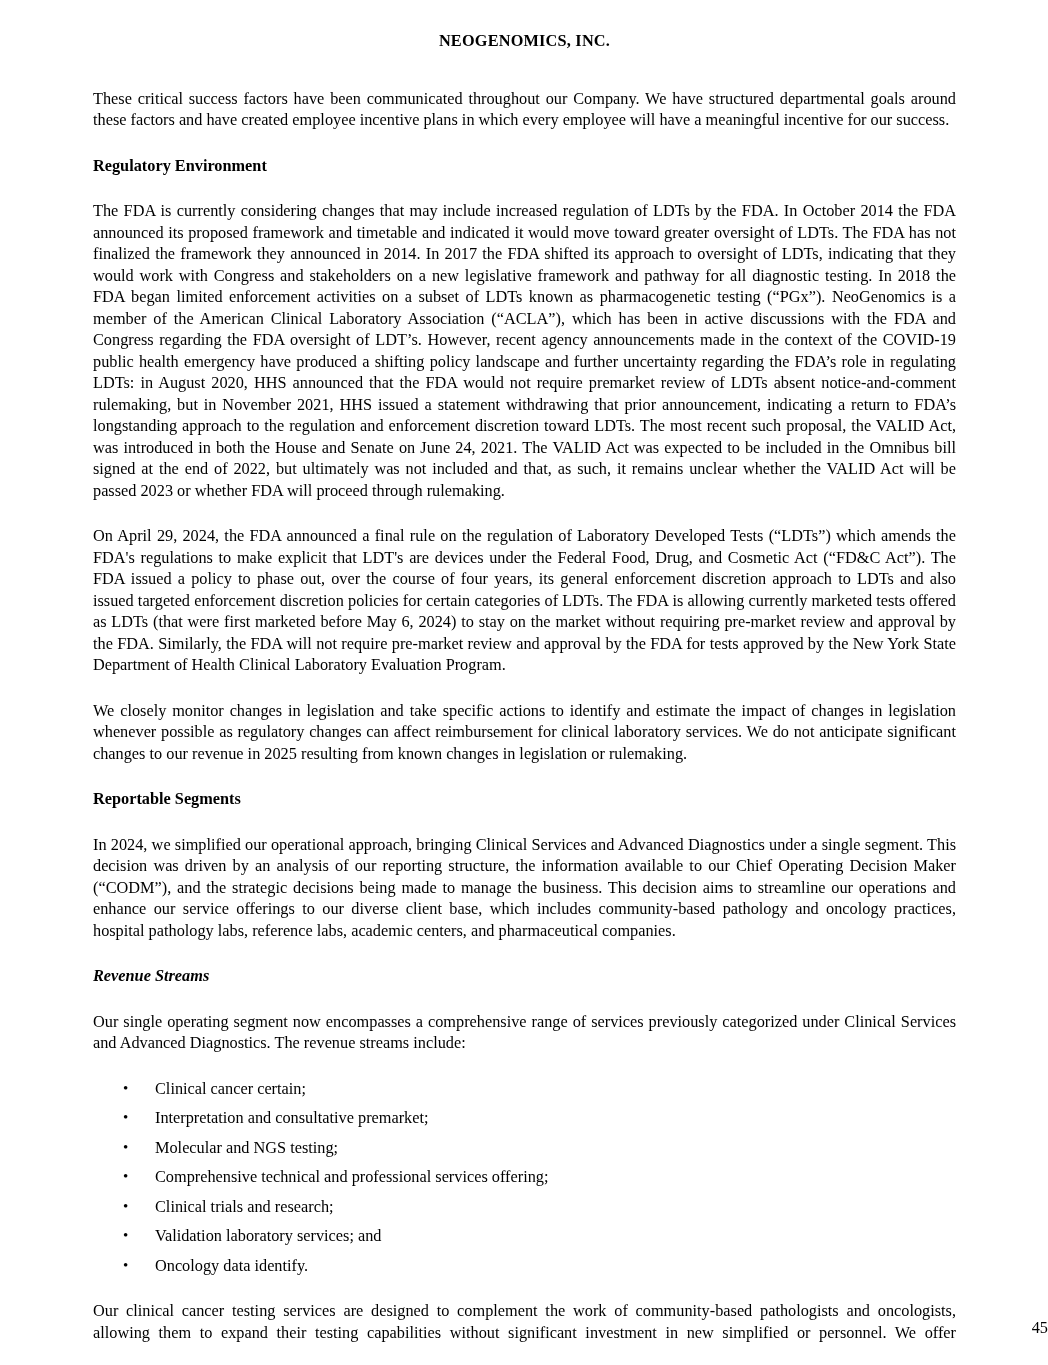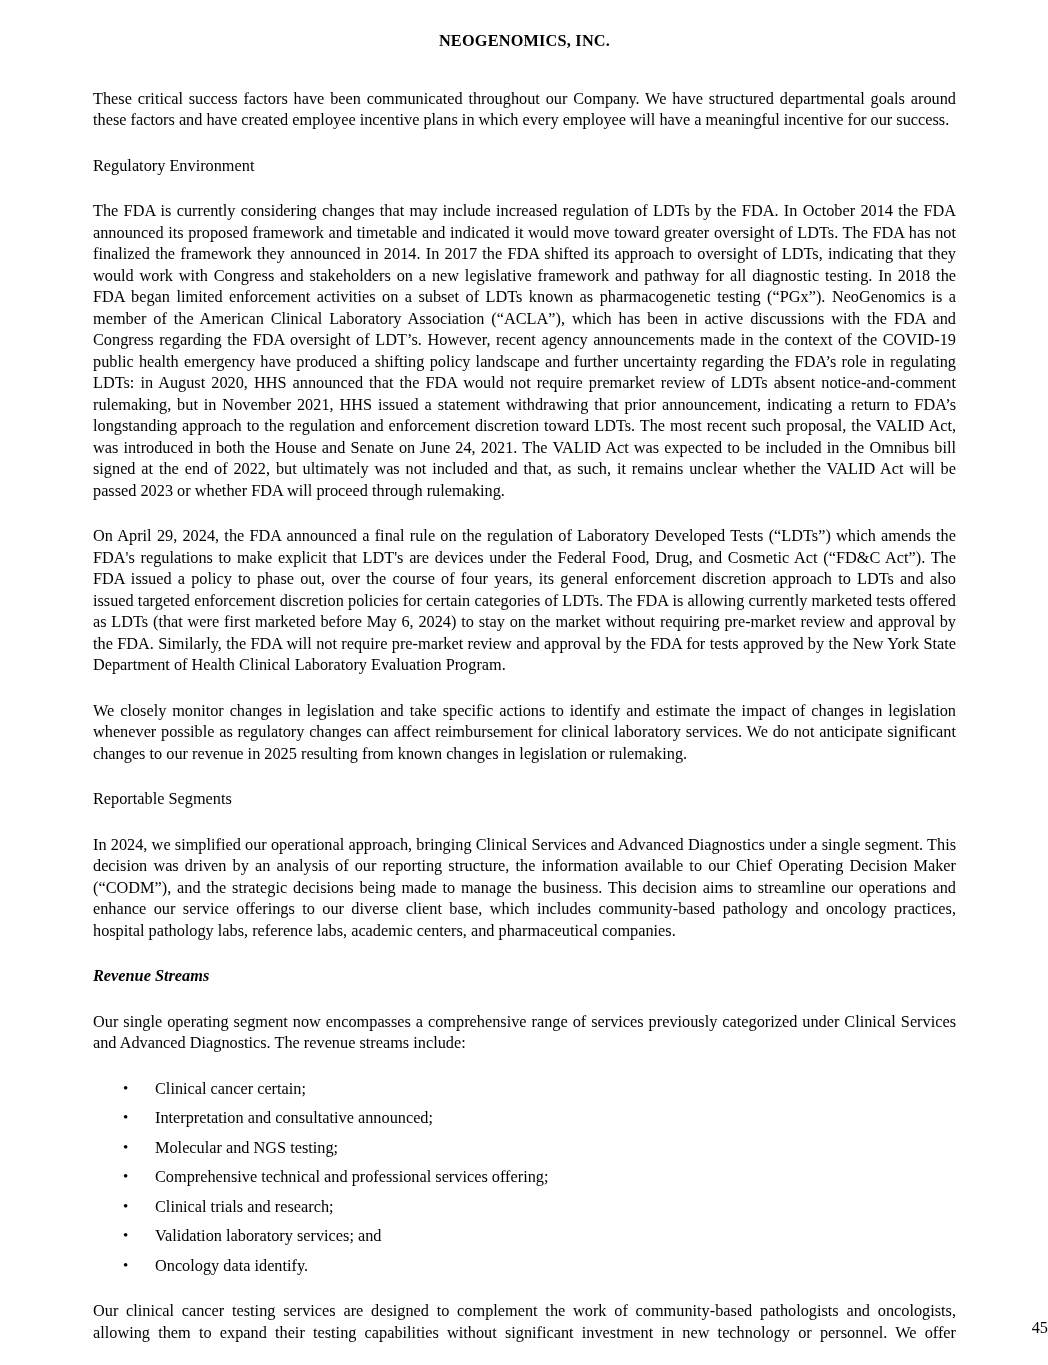--- a/index.html
+++ b/index.html
@@ -28,21 +28,21 @@
   }
   .para {
     margin: 24px 0;
     text-align: justify;
   }
   .para.continued {
     text-align-last: justify;
   }
   .heading-bold {
     margin: 10.5px 0;
-    font-weight: normal;
+    font-weight: bold;
     font-size: 16.3px;
   }
   .heading-bold-italic {
     margin: 4px 0;
     font-weight: bold;
     font-style: italic;
     font-size: 16.3px;
   }
   ul.bullet-list {
     list-style: none;
@@ -97,21 +97,21 @@
 
   <p class="para">Our single operating segment now encompasses a comprehensive range of services previously categorized under Clinical Services and Advanced Diagnostics. The revenue streams include:</p>
 
   <ul class="bullet-list">
     <li>
       <span class="bullet-glyph">•</span>
       <span>Clinical cancer certain;</span>
     </li>
     <li>
       <span class="bullet-glyph">•</span>
-      <span>Interpretation and consultative announced;</span>
+      <span>Interpretation and consultative premarket;</span>
     </li>
     <li>
       <span class="bullet-glyph">•</span>
       <span>Molecular and NGS testing;</span>
     </li>
     <li>
       <span class="bullet-glyph">•</span>
       <span>Comprehensive technical and professional services offering;</span>
     </li>
     <li>
@@ -122,17 +122,17 @@
       <span class="bullet-glyph">•</span>
       <span>Validation laboratory services; and</span>
     </li>
     <li>
       <span class="bullet-glyph">•</span>
       <span>Oncology data identify.</span>
     </li>
   </ul>
 
 
-  <p class="para continued">Our clinical cancer testing services are designed to complement the work of community-based pathologists and oncologists, allowing them to expand their testing capabilities without significant investment in new technology or personnel. We offer</p>
+  <p class="para continued">Our clinical cancer testing services are designed to complement the work of community-based pathologists and oncologists, allowing them to expand their testing capabilities without significant investment in new simplified or personnel. We offer</p>
 
   <div class="page-number">45</div>
 
 </div>
 
 </body></html>

